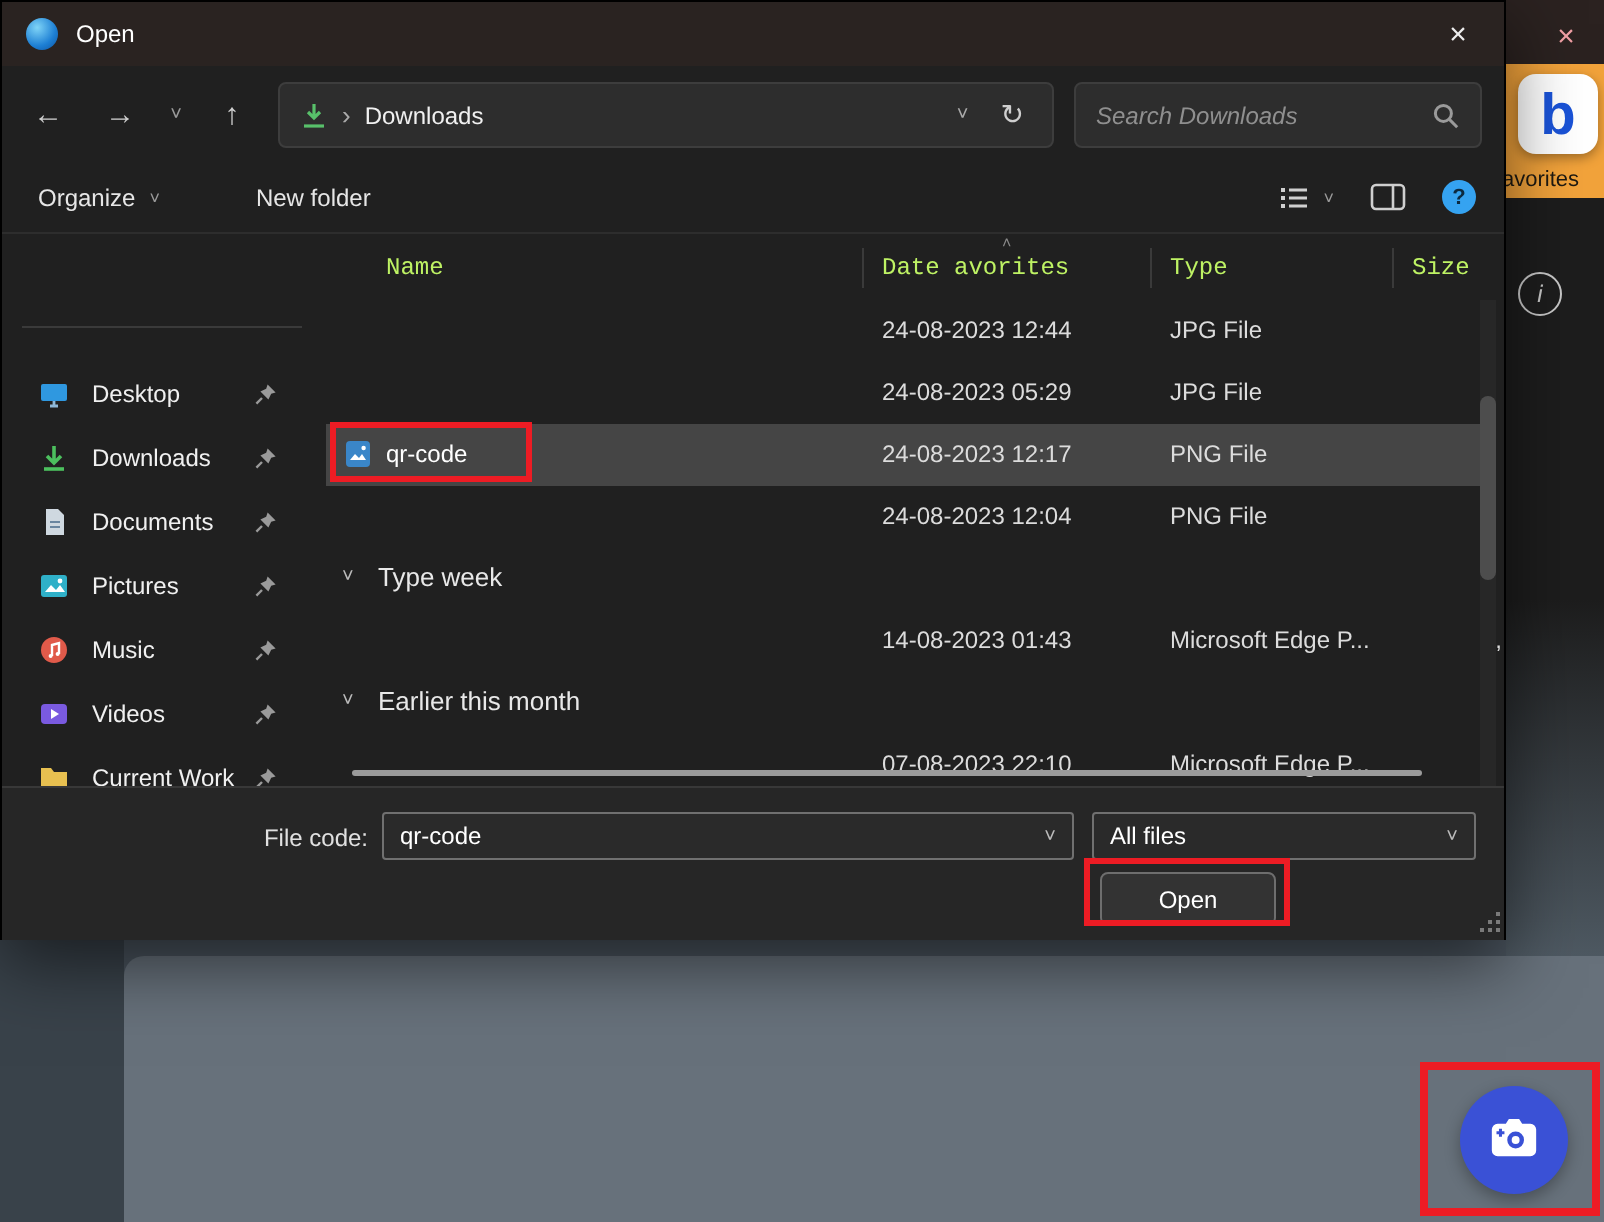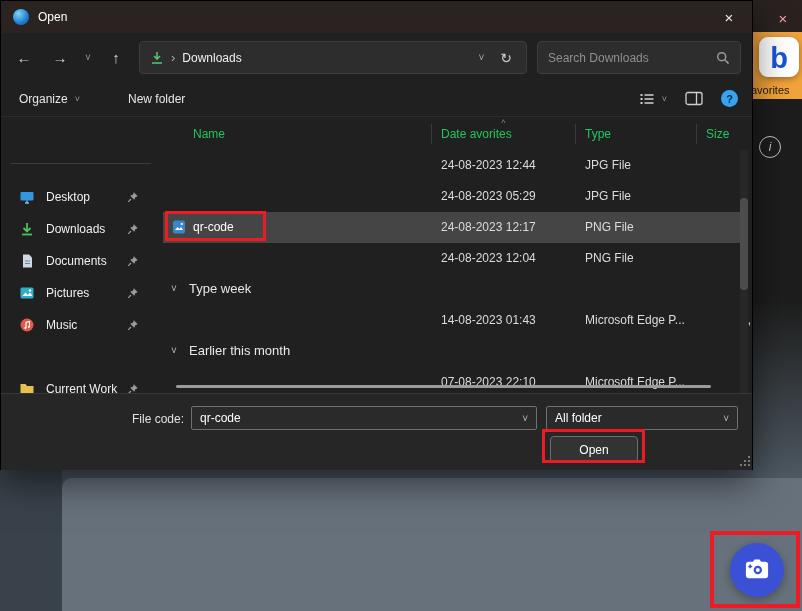--- a/index.html
+++ b/index.html
@@ -48,21 +48,21 @@
   .nb-chev { left:76px; width:22px; font-size:10px; color:#9a9a9a; }
   .addr { left:138px; top:8px; width:388px; height:33px; background:#2d2d2d;
     border:1px solid #3d3d3d; border-radius:4px; display:flex; align-items:center; padding:0 10px; }
   .crumb-sep { color:#aaaaaa; font-size:13px; margin:0 7px; }
   .crumb { color:#f0f0f0; font-size:12px; }
   .addr-chev { margin-left:auto; color:#aaaaaa; font-size:10px; }
   .addr-refresh { margin-left:16px; margin-right:4px; color:#cfcfcf; font-size:14px; }
   .search { left:536px; top:8px; width:204px; height:33px; background:#2d2d2d;
     border:1px solid #3d3d3d; border-radius:4px; display:flex; align-items:center; padding:0 10px; }
   .search-input { flex:1; min-width:0; background:transparent; border:none; outline:none;
-    color:#e5e5e5; font-size:12px; font-family:inherit; }
+    color:#e5e5e5; font-size:12px; font-family:inherit;font-style:italic; }
   .search-input::placeholder { color:#8f8f8f; }
 
   
   .toolbar { left:0; top:80px; width:751px; height:36px; background:#202020;
     border-bottom:1px solid #2d2d2d; display:flex; align-items:center; }
   .tb-item { font-size:12px; color:#e6e6e6; display:flex; align-items:center; }
   .tb-organize { margin-left:18px; }
   .tb-newfolder { margin-left:48px; }
   .tb-chev { color:#9a9a9a; font-size:9px; margin-left:7px; }
   .tb-right { margin-left:auto; margin-right:14px; display:flex; align-items:center; gap:18px; }
@@ -73,21 +73,21 @@
   .sidebar { left:0; top:116px; width:162px; height:276px; overflow:hidden; }
   .home-item { left:4px; top:5px; width:152px; height:30px; background:#383838; border-radius:4px;
     display:flex; align-items:center; padding-left:12px; }
   .sb-label { font-size:12px; color:#f0f0f0; margin-left:11px; white-space:nowrap; }
   .sb-sep { left:10px; top:46px; width:140px; height:1px; background:#3a3a3a; }
   .sb-item { left:0; width:162px; height:32px; display:flex; align-items:center; padding-left:18px; }
   .sb-pin { position:absolute; left:126px; top:10px; }
 
   
   .list { left:162px; top:116px; width:591px; height:276px; overflow:hidden; }
-  .lh-label { position:absolute; top:10px; font-size:12px; color:#22c55e; }
+  .lh-label { position:absolute; top:10px; font-size:12px; color:#bef264;font-family:Liberation Mono, monospace; }
   .lh-sep { position:absolute; top:7px; width:1px; height:20px; background:#3a3a3a; }
   .lh-sort { position:absolute; top:0px; font-size:8px; color:#8a8a8a; }
   .row { position:absolute; left:0; width:577px; height:31px; font-size:12px; color:#dcdcdc; }
   .row.selected { background:#454545; }
   .c-icon { position:absolute; left:8px; top:7px; }
   .c-name { position:absolute; left:30px; top:8px; color:#ffffff; }
   .c-date { position:absolute; left:278px; top:8px; }
   .c-type { position:absolute; left:422px; top:8px; }
   .c-size { position:absolute; left:578px; top:8px; white-space:nowrap; }
   .group { position:absolute; left:0; width:577px; height:31px; }
@@ -302,20 +302,35 @@
       </span>
       <span class="sb-label">Music</span>
       <span class="sb-pin">
         <svg width="12" height="12" viewBox="0 0 12 12">
           <path d="M6.8 1.2l4 4-2.2.7-1.4 2.9-4-4L6.1 3.4z" fill="#9a9a9a"></path>
           <path d="M4 8L1.2 10.8" stroke="#9a9a9a" stroke-width="1.2"></path>
         </svg>
       </span>
     </div>
 
+    <div class="abs sb-item" style="top:224px">
+      <span>
+        <svg width="16" height="16" viewBox="0 0 16 16">
+          <rect x="1.5" y="3" width="13" height="10" rx="2" fill="#7a5ae0"></rect>
+          <path d="M6.5 5.5v5l4-2.5z" fill="#ffffff"></path>
+        </svg>
+      </span>
+      <span class="sb-label">Videos</span>
+      <span class="sb-pin">
+        <svg width="12" height="12" viewBox="0 0 12 12">
+          <path d="M6.8 1.2l4 4-2.2.7-1.4 2.9-4-4L6.1 3.4z" fill="#9a9a9a"></path>
+          <path d="M4 8L1.2 10.8" stroke="#9a9a9a" stroke-width="1.2"></path>
+        </svg>
+      </span>
+    </div>
 
     <div class="abs sb-item" style="top:256px">
       <span>
         <svg width="16" height="16" viewBox="0 0 16 16">
           <path d="M1.5 3h5L8 5h6.5v8.5h-13z" fill="#e8c050"></path>
         </svg>
       </span>
       <span class="sb-label">Current Work</span>
       <span class="sb-pin">
         <svg width="12" height="12" viewBox="0 0 12 12">
@@ -387,21 +402,21 @@
     <div class="abs vthumb"></div>
   </div>
 
   <div class="abs dfooter">
     <div class="abs fn-label">File code:</div>
     <div class="abs combo fn-combo">
       <input class="combo-value" value="qr-code" style="">
       <span class="combo-chev">˅</span>
     </div>
     <div class="abs combo ft-combo">
-      <span class="combo-text">All folder</span>
+      <span class="combo-text">All files</span>
       <span class="combo-chev">˅</span>
     </div>
     <div class="abs flexc btn open-btn">Open</div>
     <div class="abs grip"></div>
   </div>
 </div>
 
 <div class="abs ann ann-qr"></div>
 <div class="abs ann ann-open"></div>
 <div class="abs ann ann-cam"></div>

